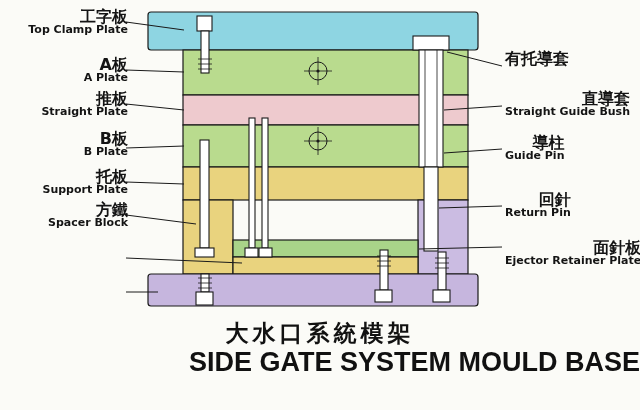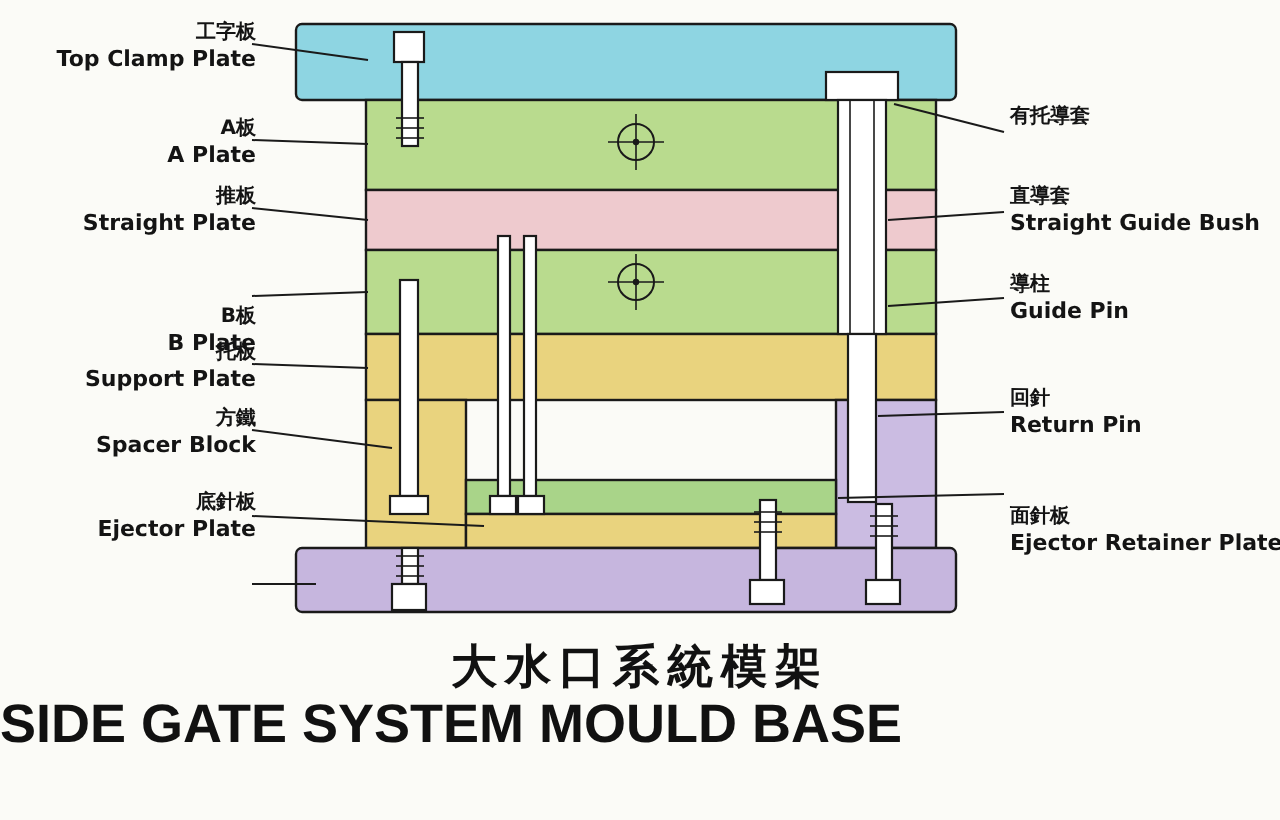--- a/index.html
+++ b/index.html
@@ -4,30 +4,30 @@
 <style>
   * { margin:0; padding:0; box-sizing:border-box; }
   html,body { background:#ffffff; }
   body { font-family:"DejaVu Sans", sans-serif; }
   .stage {
     position:relative; width:640px; height:410px;
     background:#fbfbf7; overflow:hidden; margin:0 auto;
   }
   svg.diagram { position:absolute; top:0; left:0; }
   .label { position:absolute; font-weight:bold; color:#141414; line-height:13px; white-space:nowrap; }
-  .label .cn { font-size:10px; }
+  .label .cn { font-size:16px; }
   .label .en { font-size:11px; }
   .label.left  { right:512px; text-align:right; }
-  .label.right { left:505px;  text-align:left; }
+  .label.right { left:505px;  text-align:right; }
   .title-cn {
     position:absolute; top:318px; left:0; width:100%; text-align:center;
     font-size:23px; font-weight:bold; letter-spacing:4px; color:#111;
   }
   .title-en {
-    position:absolute; top:347px; left:0; width:100%; text-align:left;
+    position:absolute; top:347px; left:0; width:100%; text-align:right;
     font-size:27px; font-weight:bold; color:#111;
     font-family:"Liberation Sans", sans-serif;
   }
 </style>
 </head>
 <body>
 
 <div class="stage">
 
   <svg class="diagram" width="640" height="410" viewBox="0 0 640 410">
@@ -138,53 +138,49 @@
     <div class="en">Top Clamp Plate</div>
   </div>
   <div class="label left" style="top:58px">
     <div class="cn">A板</div>
     <div class="en">A Plate</div>
   </div>
   <div class="label left" style="top:92px">
     <div class="cn">推板</div>
     <div class="en">Straight Plate</div>
   </div>
-  <div class="label left" style="top:152px">
+  <div class="label left" style="top:132px">
     <div class="cn">B板</div>
     <div class="en">B Plate</div>
   </div>
   <div class="label left" style="top:170px">
     <div class="cn">托板</div>
     <div class="en">Support Plate</div>
   </div>
   <div class="label left" style="top:203px">
     <div class="cn">方鐵</div>
     <div class="en">Spacer Block</div>
-  </div>
-  <div class="label left" style="top:245px">
-    <div class="cn">底針板</div>
-    <div class="en">Ejector Plate</div>
   </div>
 
   <div class="label right" style="top:52px">
     <div class="cn">有托導套</div>
   </div>
   <div class="label right" style="top:92px">
     <div class="cn">直導套</div>
     <div class="en">Straight Guide Bush</div>
   </div>
   <div class="label right" style="top:136px">
     <div class="cn">導柱</div>
     <div class="en">Guide Pin</div>
   </div>
   <div class="label right" style="top:193px">
     <div class="cn">回針</div>
     <div class="en">Return Pin</div>
   </div>
-  <div class="label right" style="top:252px">
+  <div class="label right" style="top:241px">
     <div class="cn">面針板</div>
     <div class="en">Ejector Retainer Plate</div>
   </div>
 
   <div class="title-cn">大水口系統模架</div>
   <div class="title-en">SIDE GATE SYSTEM MOULD BASE</div>
 
 </div>
 
 </body></html>

